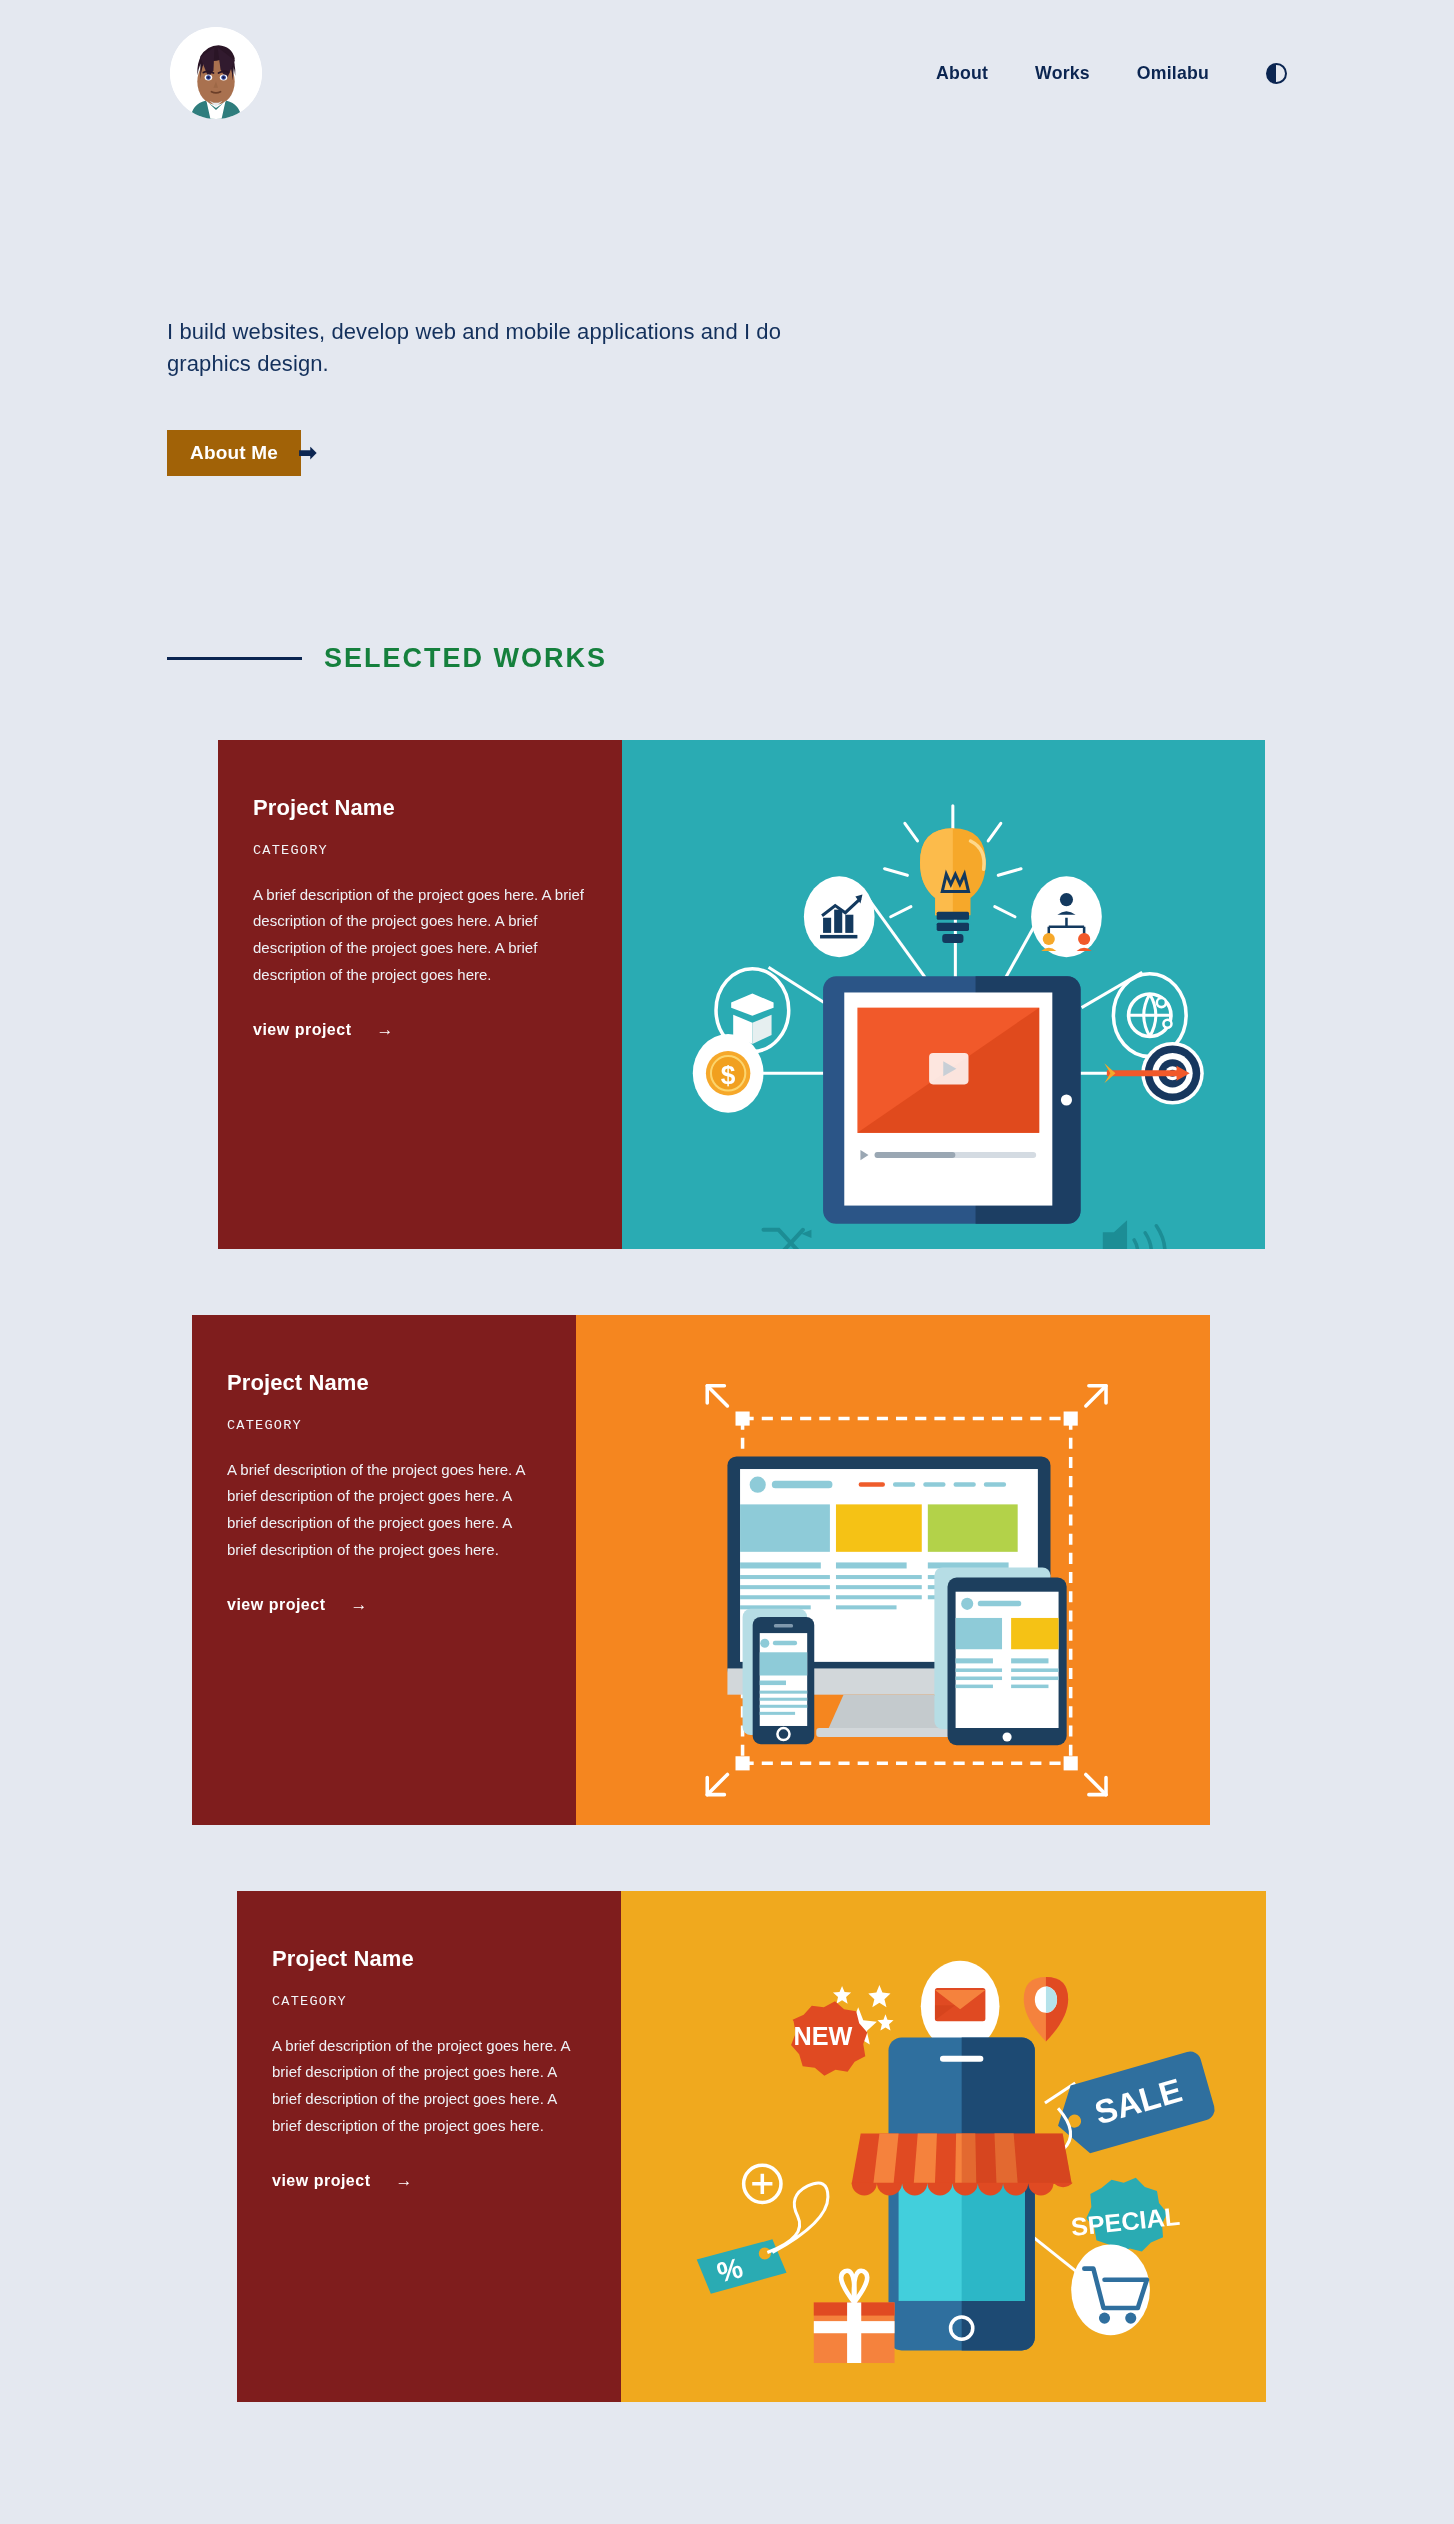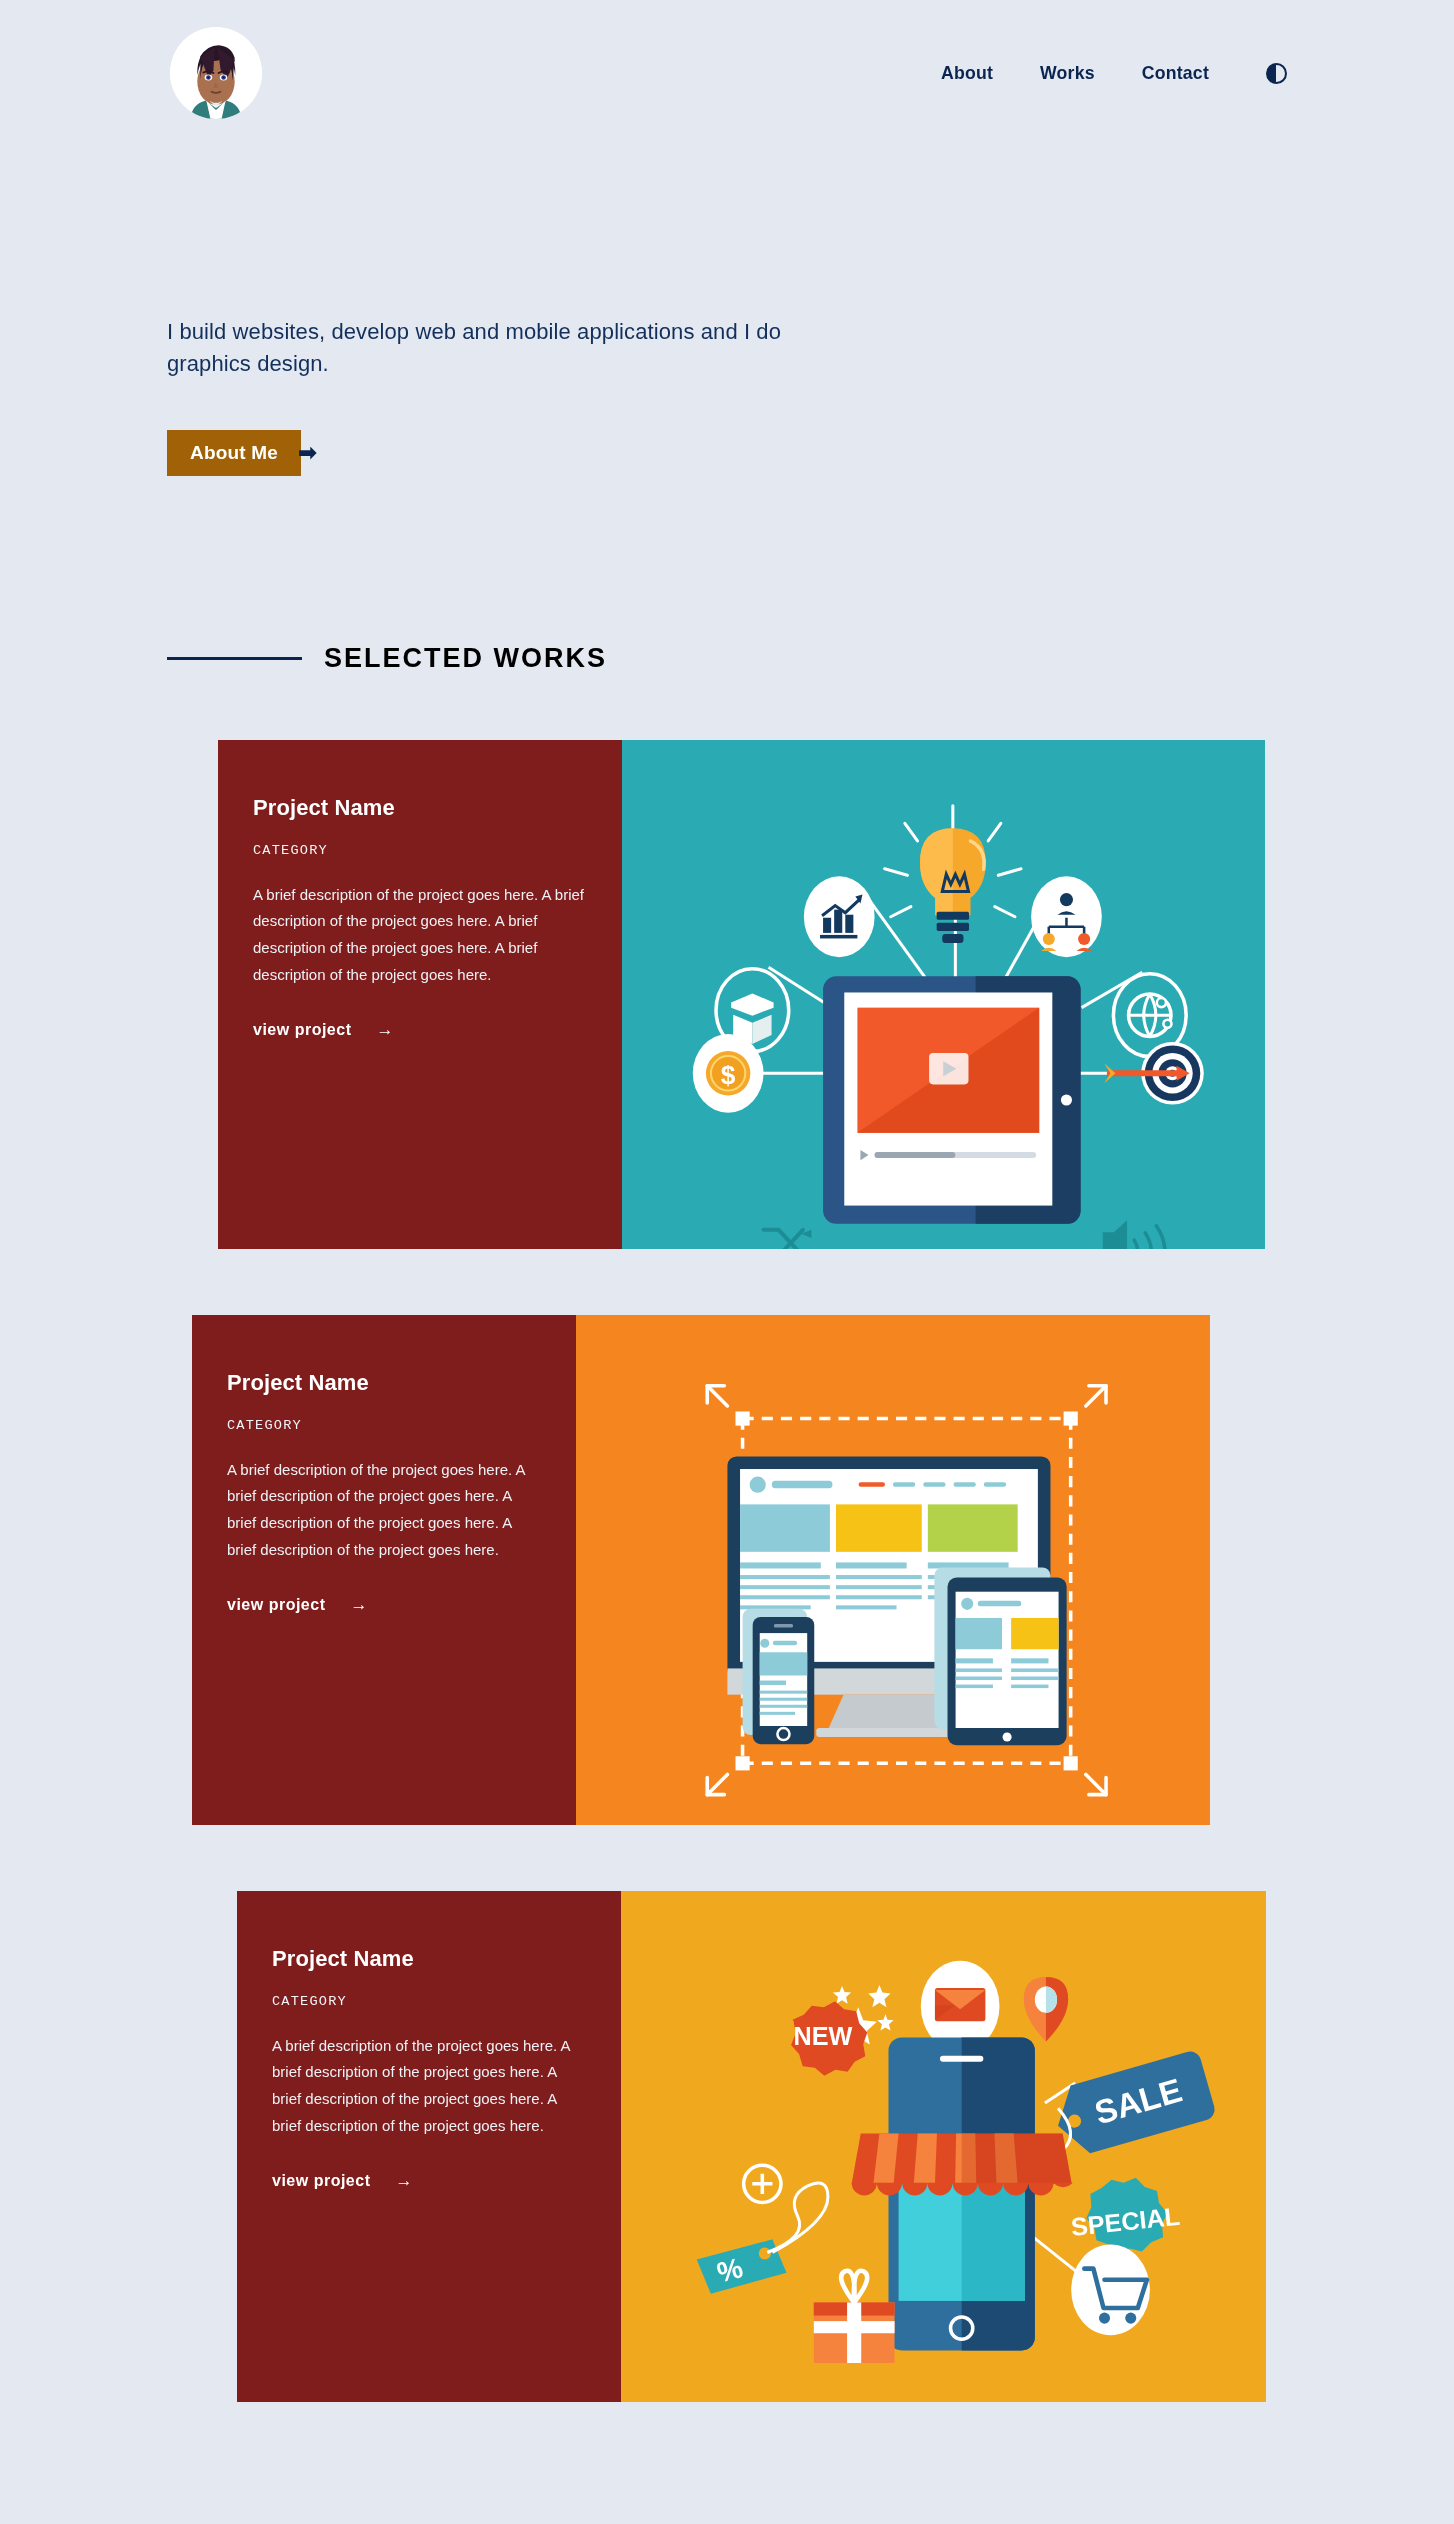--- a/index.html
+++ b/index.html
@@ -100,21 +100,21 @@
     display: flex;
     align-items: center;
     gap: 22px;
     padding-left: 167px;
   }
   .sec-rule { width: 135px; height: 2.5px; background: #0b2551; }
   .sec-title {
     font-size: 27px;
     font-weight: 700;
     letter-spacing: 2px;
-    color: #000000;
+    color: #15803d;
     white-space: nowrap;
   }
 
   
   .projects { margin-top: 66px; }
   .project-card {
     display: flex;
     position: relative;
   }
   .card-pos-1 { margin-left: 218px; width: 1047px; }
@@ -198,21 +198,21 @@
           <path d="M40 182 Q44 152 70 146 L91 160 L112 146 Q138 152 142 182 Z" fill="#2f7d7d"></path>
           <path d="M72 146 L91 164 L110 146 L102 182 L80 182 Z" fill="#ffffff"></path>
           <path d="M78 146 L91 158 L104 146 L96 150 L86 150 Z" fill="#e6eaee"></path>
         </g>
       </svg>
     </div>
 
     <nav class="main-nav">
       <a class="nav-link" href="#">About</a>
       <a class="nav-link" href="#">Works</a>
-      <a class="nav-link" href="#">Contact</a>
+      <a class="nav-link" href="#">Omilabu</a>
       <div class="theme-toggle"></div>
     </nav>
   </header>
 
   <section class="hero">
     <p class="hero-sub">I build websites, develop web and mobile applications and I do graphics design.</p>
     <div class="btn-wrap">
       <button class="btn-primary">About Me</button>
       <span class="btn-arrow">➡</span>
     </div>

